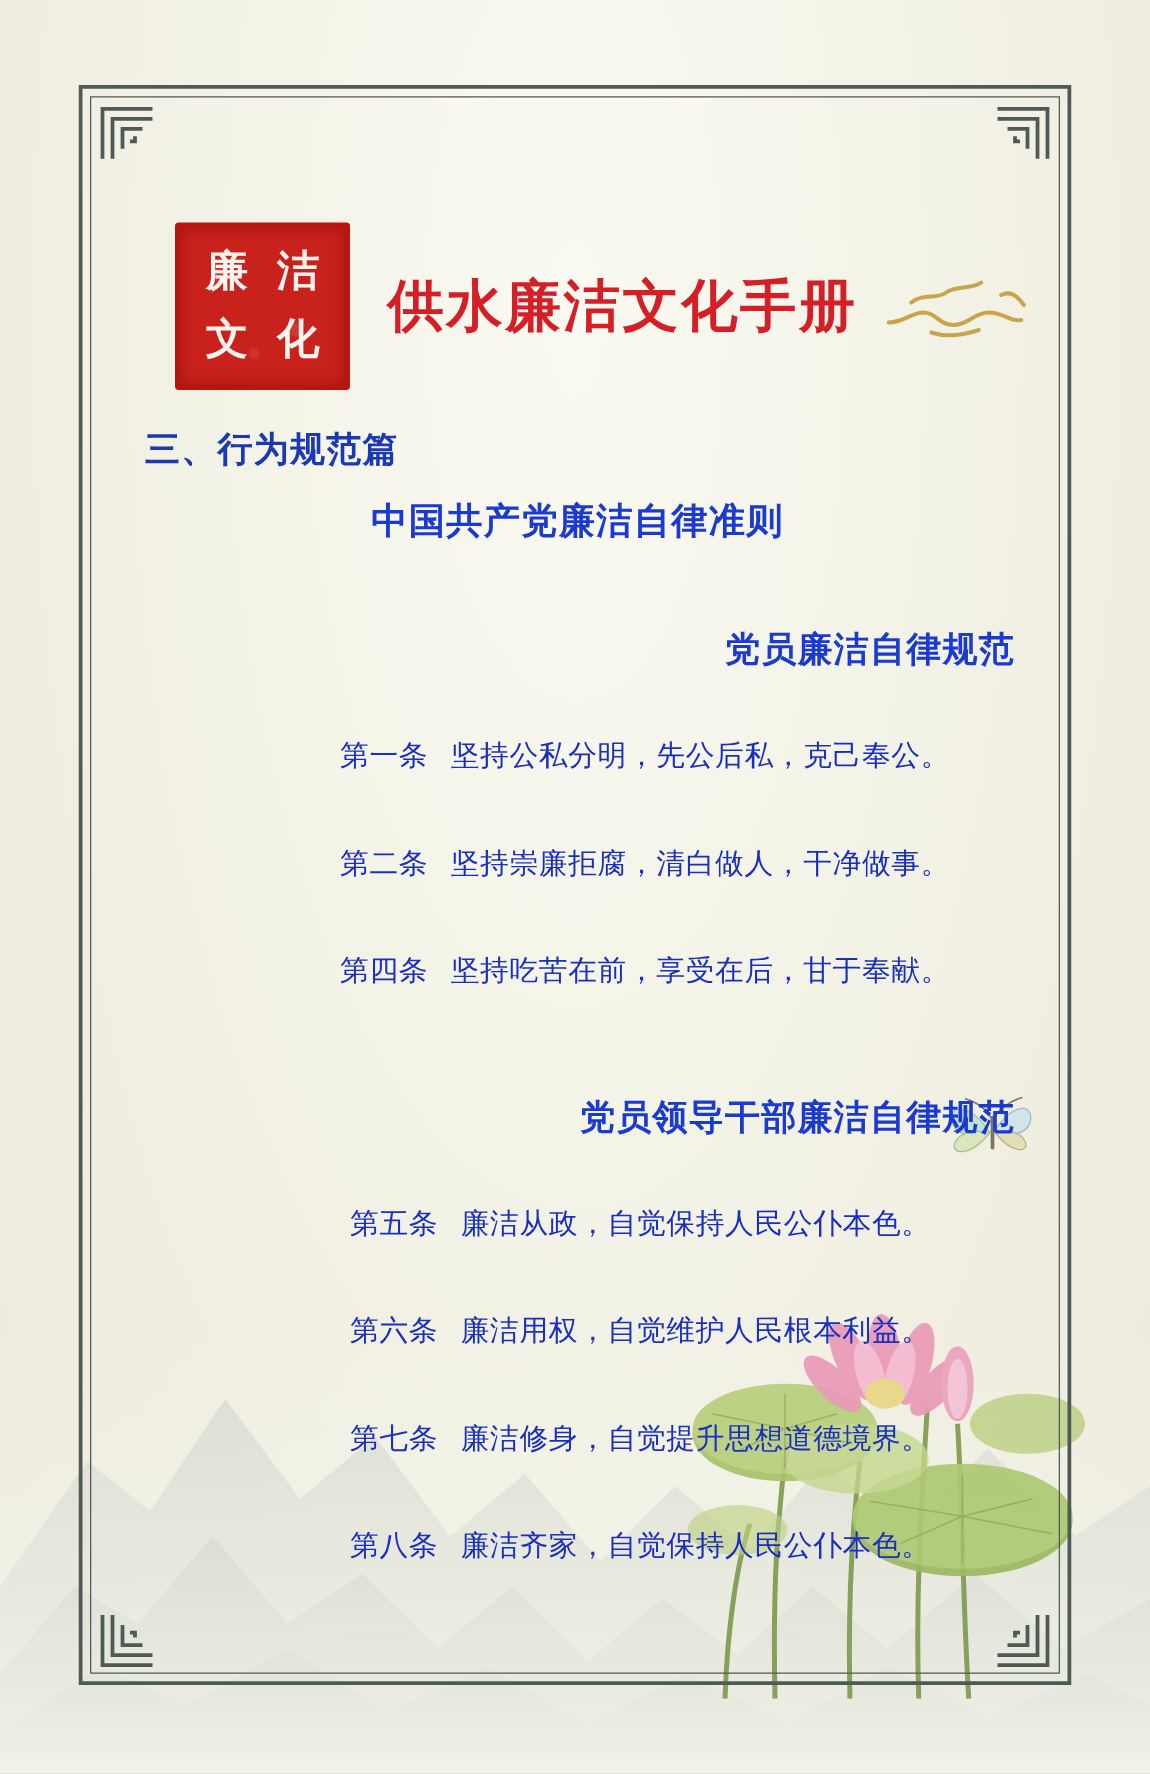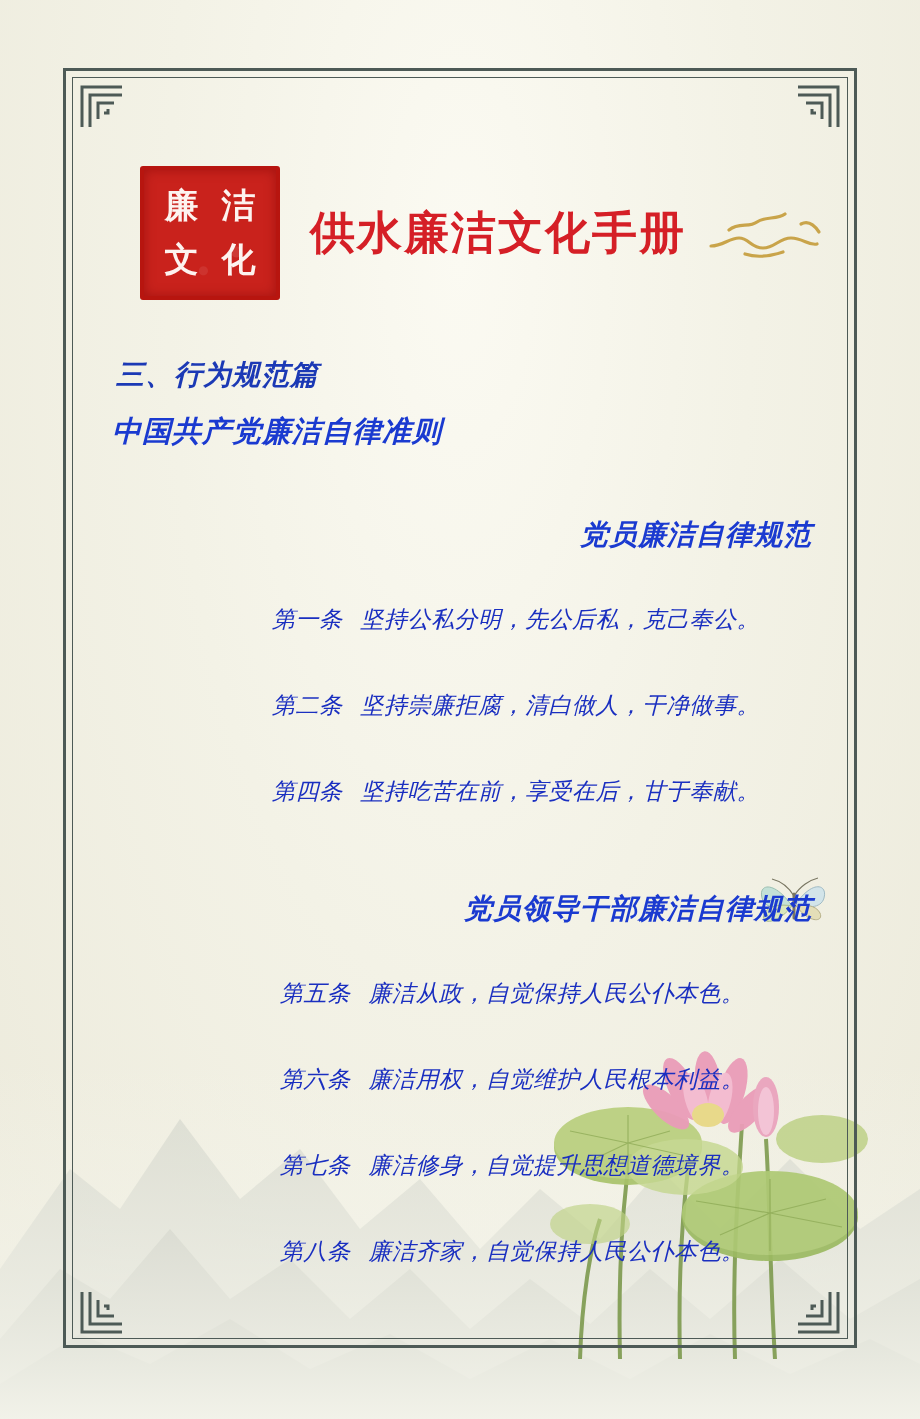--- a/index.html
+++ b/index.html
@@ -60,21 +60,21 @@
   }
   .corner svg { display:block; }
   .corner.tl { left: 78px;  top: 83px; }
   .corner.tr { left: 794px; top: 83px; transform: scaleX(-1); }
   .corner.bl { left: 78px;  top: 1288px; transform: scaleY(-1); }
   .corner.br { left: 794px; top: 1288px; transform: scale(-1,-1); }
 
   
   .header {
     position: absolute;
-    left: 140px; top: 168px;
+    left: 140px; top: 180px;
     width: 660px; height: 130px;
     display: flex;
     align-items: center;
   }
   .seal {
     width: 132px; height: 126px;
     background: #c9221c;
     border: 4px solid #b7150f;
     border-radius: 3px;
     position: relative;
@@ -118,33 +118,33 @@
   }
   .cloud-deco {
     position: absolute;
     left: 565px; top: 32px;
     width: 118px; height: 62px;
   }
 
   
   .content {
     position: absolute;
-    left: 112px; top: 356px;
+    left: 112px; top: 341px;
     width: 700px;
-    font-style: italic;
   }
   .section-title {
     font-size: 28px;
     font-weight: bold;
     color: #1b39b5;
     font-family: "Liberation Sans", sans-serif;
     margin: 0 0 18px 4px;
     letter-spacing: 1px;
   }
   .doc-title {
+    text-align: center;
     font-size: 29px;
     font-weight: bold;
     color: #1a3ad0;
     font-family: "Liberation Sans", sans-serif;
     margin: 4px 0 14px 0;
     letter-spacing: 1px;
   }
   .para {
     font-size: 23.5px;
     line-height: 44px;

